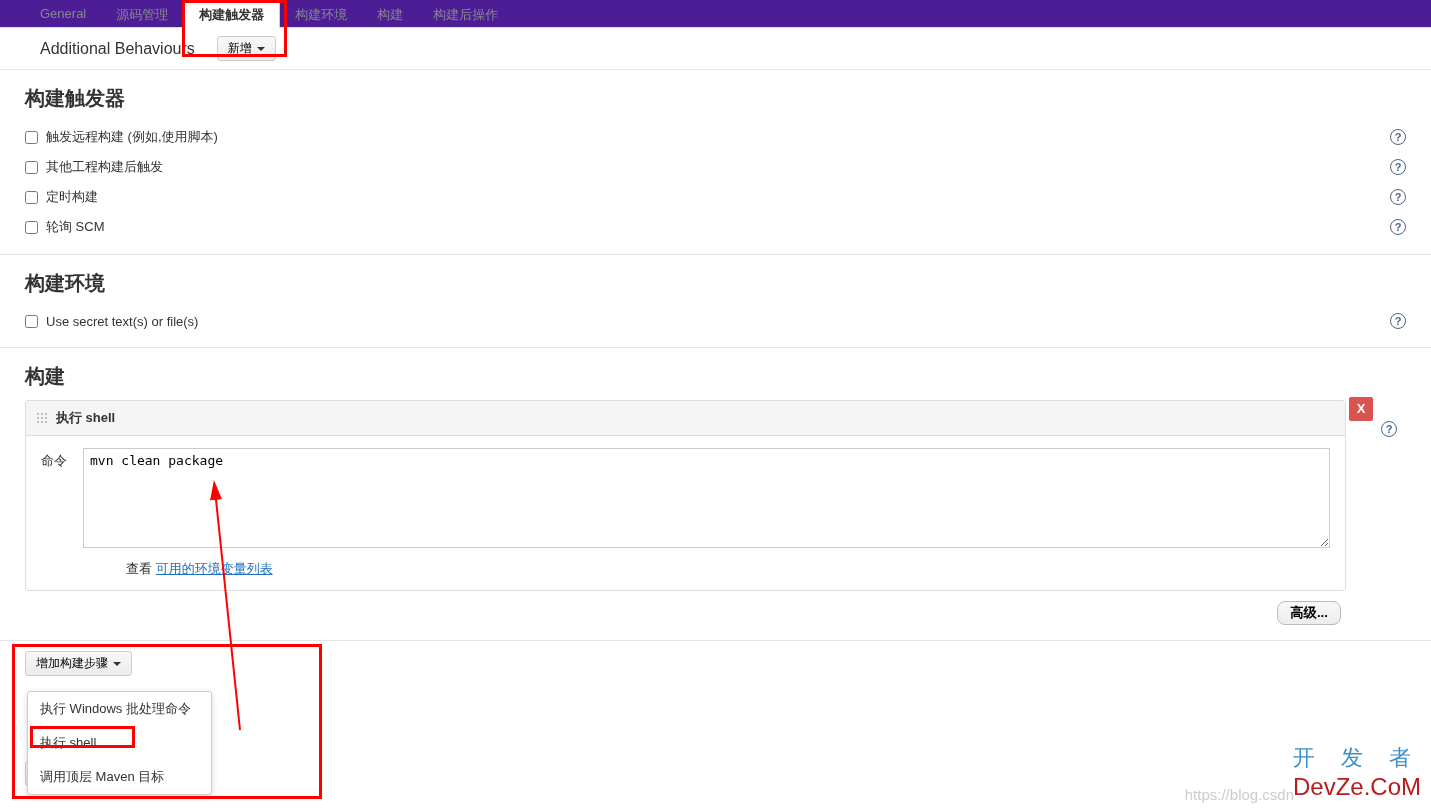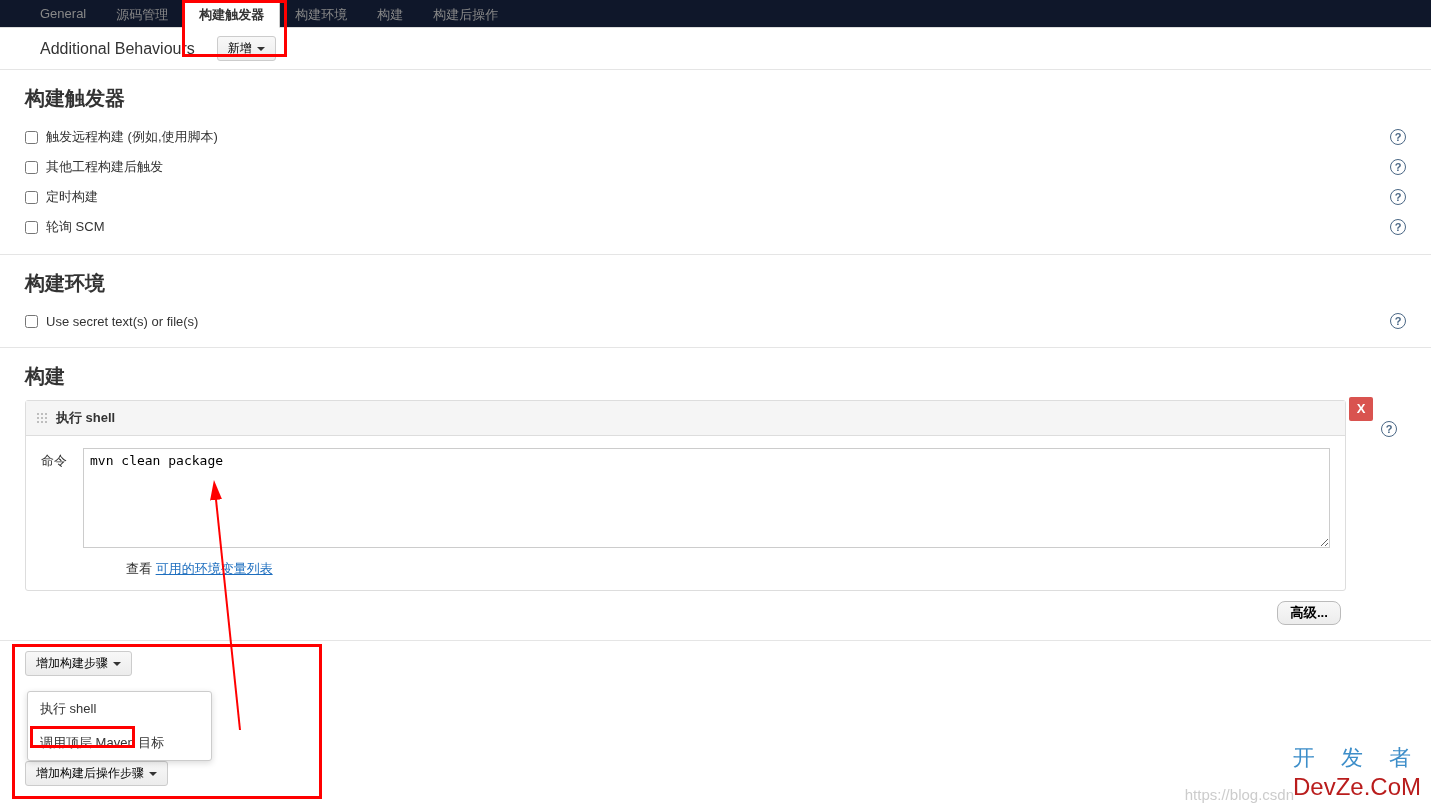--- a/index.html
+++ b/index.html
@@ -1,17 +1,17 @@
 <!DOCTYPE html>
 <html><head>
 <meta charset="utf-8">
 <style>
 * { box-sizing: border-box; margin: 0; padding: 0; }
 body { font-family: Helvetica, Arial, sans-serif; font-size: 13px; color: #333; background: #fff; width: 1431px; position: relative; }
-.tabs { display: flex; background: #0f172a; border-bottom: 1px solid #ddd; height: 28px; padding-left: 25px; }
+.tabs { display: flex; background: #4c1d95; border-bottom: 1px solid #ddd; height: 28px; padding-left: 25px; }
 .tab { padding: 5px 15px; color: #888; cursor: pointer; font-size: 13px; border-top: 1px solid transparent; }
 .tab.active { color: #333; background: #fff; border: 1px solid #ccc; border-bottom: 1px solid #fff; font-weight: bold; margin-bottom:-1px; }
 .behaviors { display: flex; align-items: center; padding: 8px 40px 8px 40px; border-bottom: 1px solid #e5e5e5; }
 .beh-label { color: #333; font-size: 16px; margin-right: 22px; }
 .btn { background: linear-gradient(#f8f8f8,#ececec); border: 1px solid #ccc; border-radius: 3px; padding: 3px 10px; font-size: 12px; cursor: pointer; display: inline-flex; align-items: center; gap: 5px; }
 .btn .caret { border-top: 4px solid #333; border-left: 4px solid transparent; border-right: 4px solid transparent; display: inline-block; }
 .section-title { font-size: 20px; font-weight: bold; padding: 15px 25px 10px; }
 .checks { padding: 0 25px 12px; }
 .checkrow { display: flex; align-items: center; padding: 6px 0; }
 .checkrow input { margin-right: 8px; }
@@ -136,20 +136,21 @@
       <button class="adv-btn">高级...</button>
     </div>
   </div>
 
   <div class="add-area" style="border-top:1px solid #e5e5e5;">
     <button class="btn">
       <span>增加构建步骤</span>
       <span class="caret"></span>
     </button>
     <div class="dropdown">
+      <div class="item">执行 Windows 批处理命令</div>
       <div class="item">执行 shell</div>
       <div class="item">调用顶层 Maven 目标</div>
     </div>
     <div class="post-btn-row">
       <button class="btn">
         <span>增加构建后操作步骤</span>
         <span class="caret"></span>
       </button>
     </div>
   </div>

